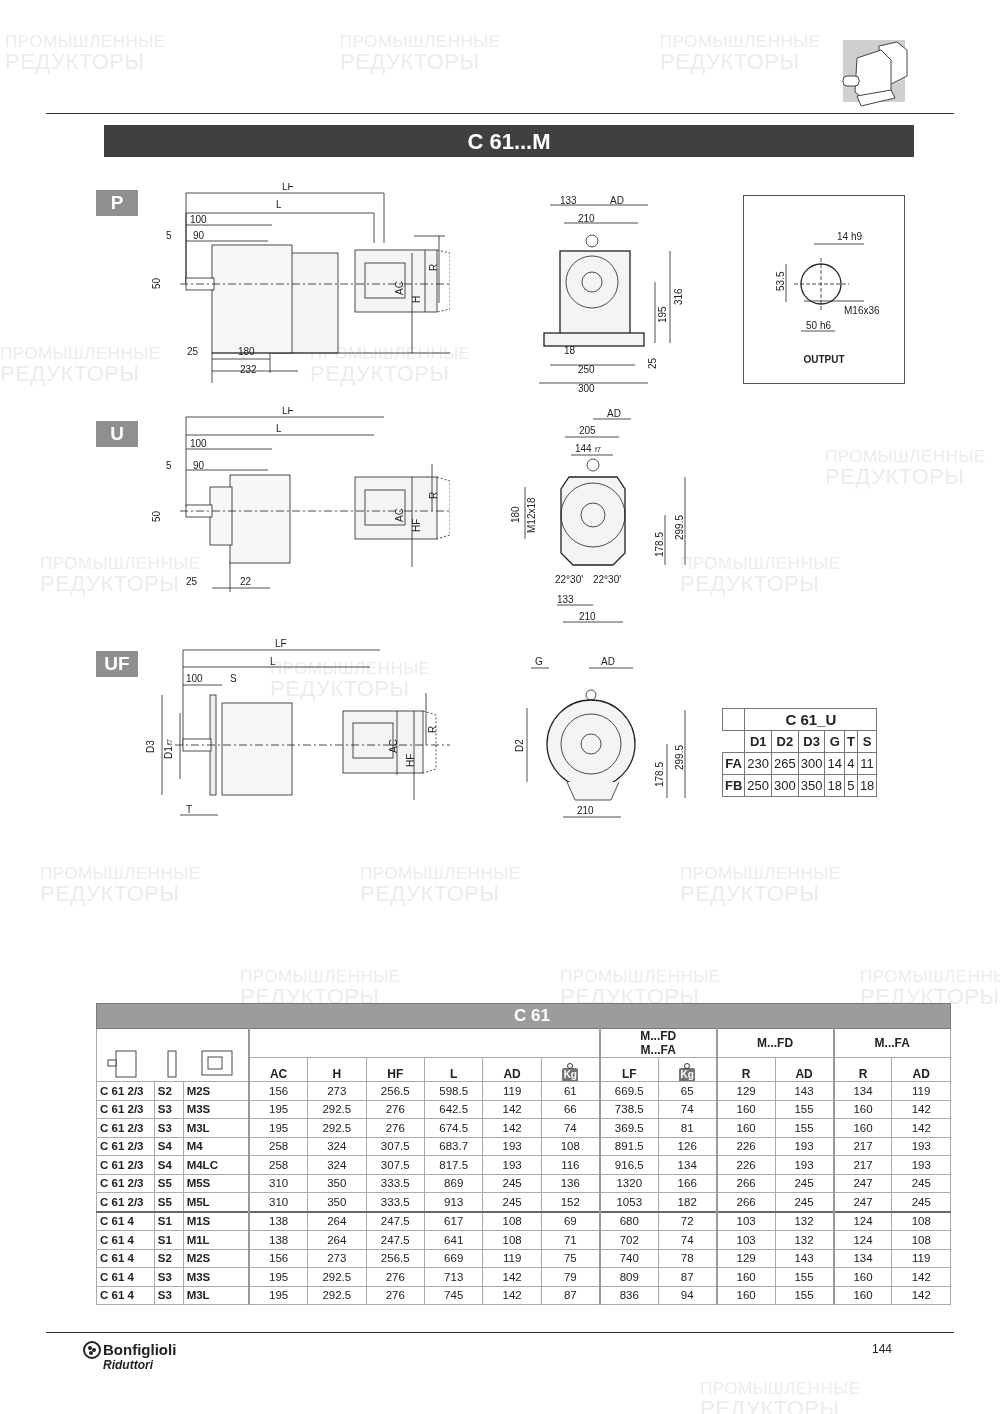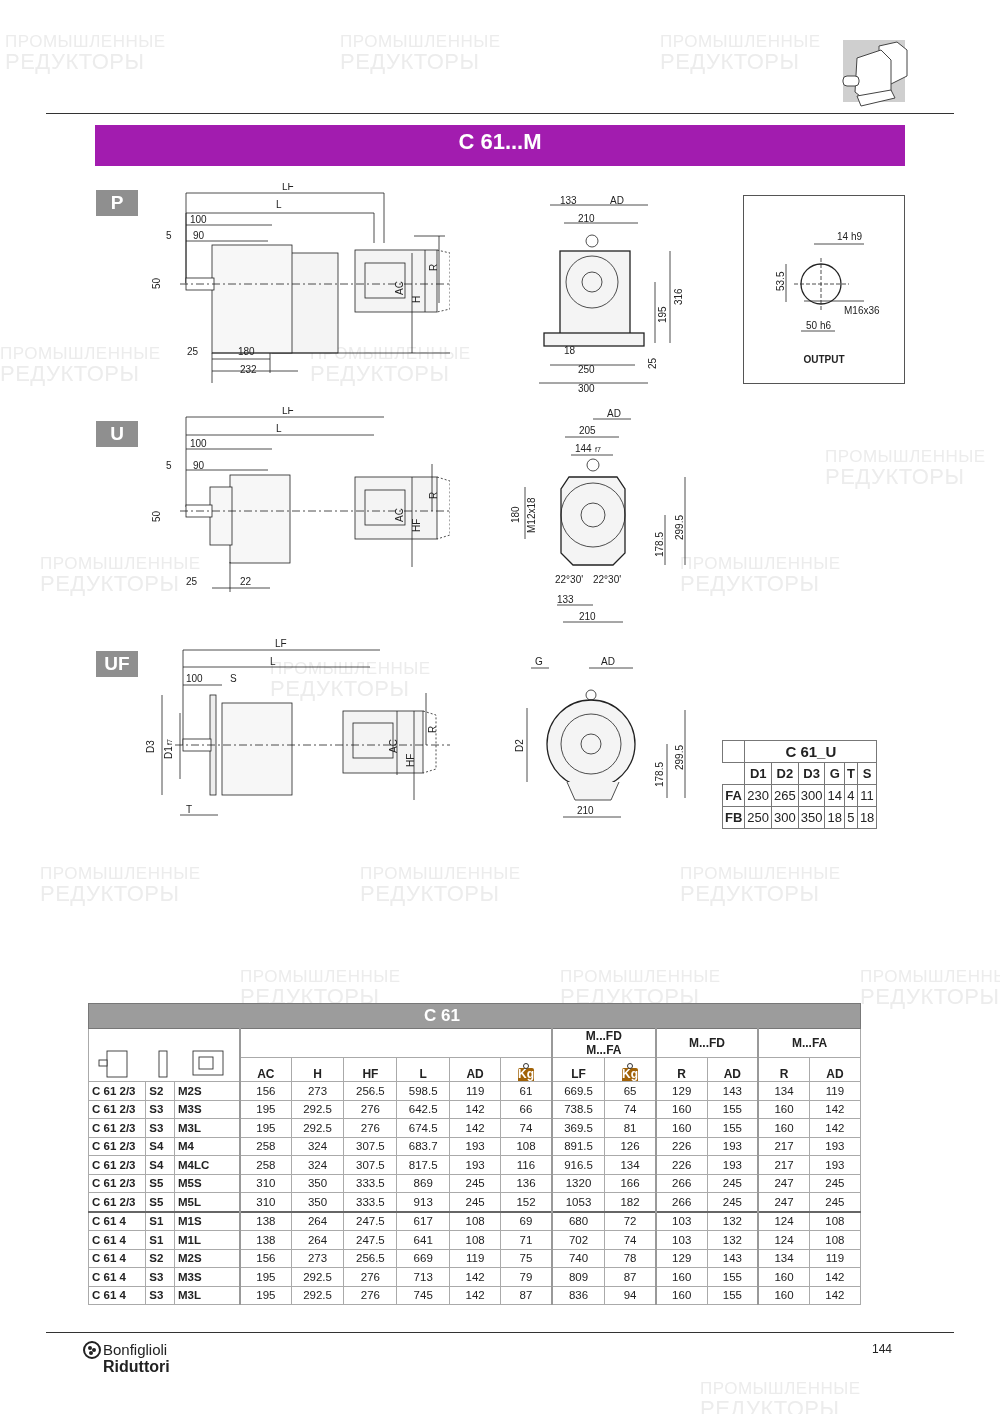--- a/index.html
+++ b/index.html
@@ -2,47 +2,47 @@
 <html><head>
 <meta charset="utf-8">
 <style>
   html,body{margin:0;padding:0;background:#fff;}
   body{width:1000px;height:1414px;position:relative;overflow:hidden;font-family:"Liberation Sans",sans-serif;color:#222;}
   .wm{position:absolute;color:#ececec;font-size:17px;line-height:18px;letter-spacing:0.5px;pointer-events:none;}
   .wm .w2{font-size:22px;line-height:22px;}
   .top-rule{position:absolute;left:46px;top:113px;width:908px;height:1px;background:#333;}
   .thumb{position:absolute;left:843px;top:40px;width:62px;height:62px;background:#cfcfcf;}
   .thumb svg{position:absolute;left:-8px;top:-4px;}
-  .title-bar{position:absolute;left:95px;top:125px;width:810px;height:41px;background:#a21caf;}
+  .title-bar{position:absolute;left:104px;top:125px;width:810px;height:32px;background:#404040;}
   .title-bar span{position:absolute;left:0;right:0;top:4px;text-align:center;color:#fff;font-weight:bold;font-size:22px;}
   .badge{position:absolute;width:42px;height:26px;background:#8f8f8f;color:#fff;font-weight:bold;font-size:19px;text-align:center;line-height:26px;}
   .drawing{position:absolute;}
   .dim{font-size:10px;fill:#222;font-family:"Liberation Sans",sans-serif;}
   .output-box{position:absolute;left:743px;top:195px;width:160px;height:187px;border:1px solid #555;}
   .output-box .lbl{position:absolute;left:0;right:0;bottom:18px;text-align:center;font-weight:bold;font-size:10px;}
-  .small-table{position:absolute;left:722px;top:740px;border-collapse:collapse;font-size:13px;}
+  .small-table{position:absolute;left:722px;top:708px;border-collapse:collapse;font-size:13px;}
   .small-table td{border:1px solid #777;padding:0 2px;height:21px;text-align:center;}
   .small-table .h{font-weight:bold;}
   .small-table .t{font-weight:bold;font-size:15px;border-bottom:1px solid #777;}
-  .main-table{position:absolute;left:88px;top:1003px;width:773px;border-collapse:collapse;font-size:11.5px;}
+  .main-table{position:absolute;left:96px;top:1003px;width:855px;border-collapse:collapse;font-size:11.5px;}
   .main-table td{border:1px solid #aaa;text-align:center;height:17.5px;padding:0;}
   .main-table .hdr{background:#9c9c9c;color:#fff;font-weight:bold;font-size:17px;height:24px;border:1px solid #777;}
   .main-table .b{font-weight:bold;text-align:left;padding-left:3px;}
   .main-table .colh{font-weight:bold;font-size:12px;vertical-align:bottom;}
   .main-table .grp{font-weight:bold;font-size:12px;margin-top:32px;}
   .main-table tr.sep td{border-top:2px solid #666;}
   .main-table .vsep{border-left:2px solid #999;}
-  .kg{display:inline-block;width:16px;height:13px;background:#a16207;color:#fff;font-size:12px;line-height:13px;border-radius:2px 2px 0 0;position:relative;}
+  .kg{display:inline-block;width:16px;height:13px;background:#737373;color:#fff;font-size:10px;line-height:13px;border-radius:2px 2px 0 0;position:relative;}
   .kg:before{content:"";position:absolute;left:5px;top:-5px;width:4px;height:4px;border:1px solid #333;border-radius:50%;background:#fff;}
   .bottom-rule{position:absolute;left:46px;top:1332px;width:908px;height:1px;background:#333;}
   .logo{position:absolute;left:83px;top:1340px;}
   .logo .circ{display:inline-block;width:14px;height:14px;border:2px solid #222;border-radius:50%;vertical-align:middle;position:relative;}
   .logo .circ:after{content:"";position:absolute;left:3px;top:3px;width:4px;height:4px;background:#222;border-radius:50%;box-shadow:4px 2px 0 #222,1px 5px 0 #222;}
-  .logo .name{font-weight:normal;font-size:15px;vertical-align:middle;margin-left:2px;margin-top:8px;}
-  .logo .sub{font-size:16px;font-weight:bold;margin-left:20px;margin-top:-1px;}
+  .logo .name{font-weight:bold;font-size:15px;vertical-align:middle;margin-left:2px;margin-top:8px;}
+  .logo .sub{font-size:12px;font-weight:bold;margin-left:20px;margin-top:-1px;font-style:italic;}
   .page-no{position:absolute;left:872px;top:1342px;font-size:12px;}
 </style>
 </head>
 <body>
 
 <div class="wm" style="left:5px;top:33px;">
     <div>ПРОМЫШЛЕННЫЕ</div>
     <div class="w2">РЕДУКТОРЫ</div>
   </div>
 <div class="wm" style="left:340px;top:33px;">

